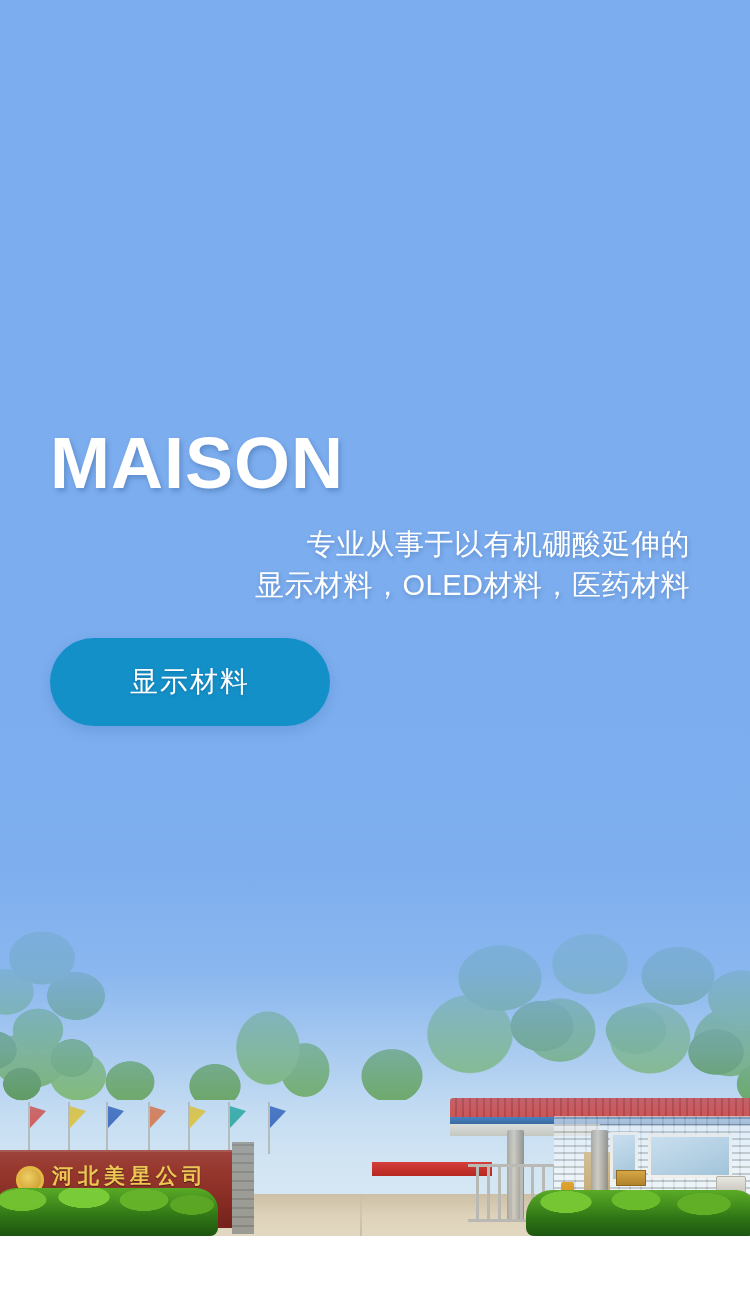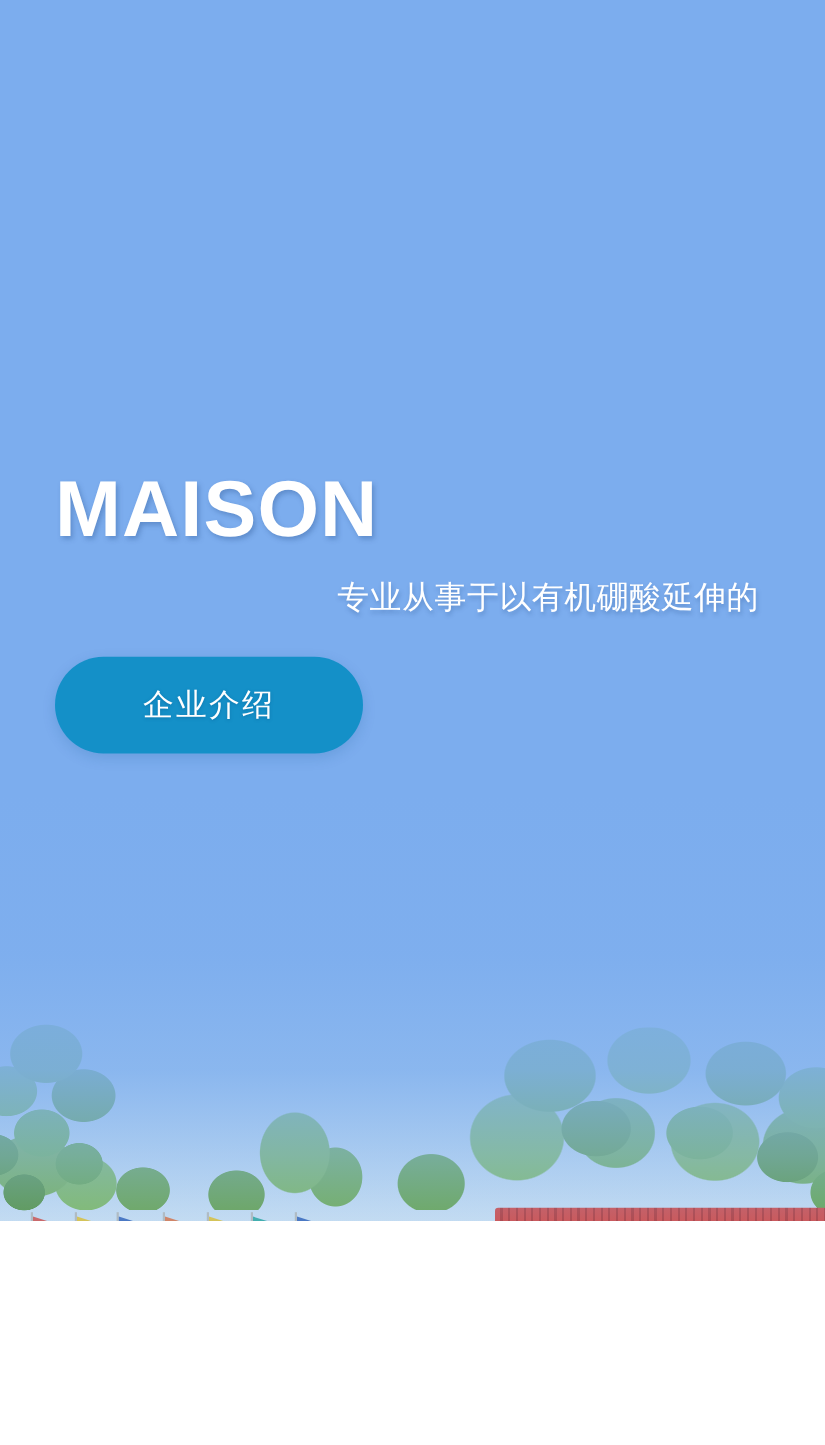--- a/index.html
+++ b/index.html
@@ -1,20 +1,20 @@
 <!DOCTYPE html>
 <html><head>
 <meta charset="utf-8">
 <title>MAISON</title>
 <style>
   * { margin:0; padding:0; box-sizing:border-box; }
   html,body{ width:750px; height:1314px; overflow:hidden;
     font-family:"Liberation Sans","DejaVu Sans",sans-serif; }
 
-  .hero{ position:relative; width:750px; height:1110px; overflow:hidden;
+  .hero{ position:relative; width:750px; height:1236px; overflow:hidden;
          background:#7cadee; }
 
   
   .photo{ position:absolute; left:0; top:0; width:750px; height:1314px; overflow:hidden; }
 
   
   .ph-sky{ position:absolute; left:0; top:0; width:750px; height:1200px;
     background:linear-gradient(180deg,#9ec4ec 0%,#a9cdef 40%,#c2dcf2 75%,#d6e7f3 100%); }
 
   
@@ -225,19 +225,20 @@
     </div>
     <div class="hedge-r"></div>
   </div>
 
   <div class="overlay"></div>
 
   <div class="content">
     <div class="title">MAISON</div>
     <div class="subtitle">
       <div>专业从事于以有机硼酸延伸的</div>
+      <div>显示材料，OLED材料，医药材料</div>
     </div>
     <button class="cta">
-      <span class="cta-label">企业介绍</span>
+      <span class="cta-label">显示材料</span>
     </button>
   </div>
 
 </div>
 
 </body></html>

